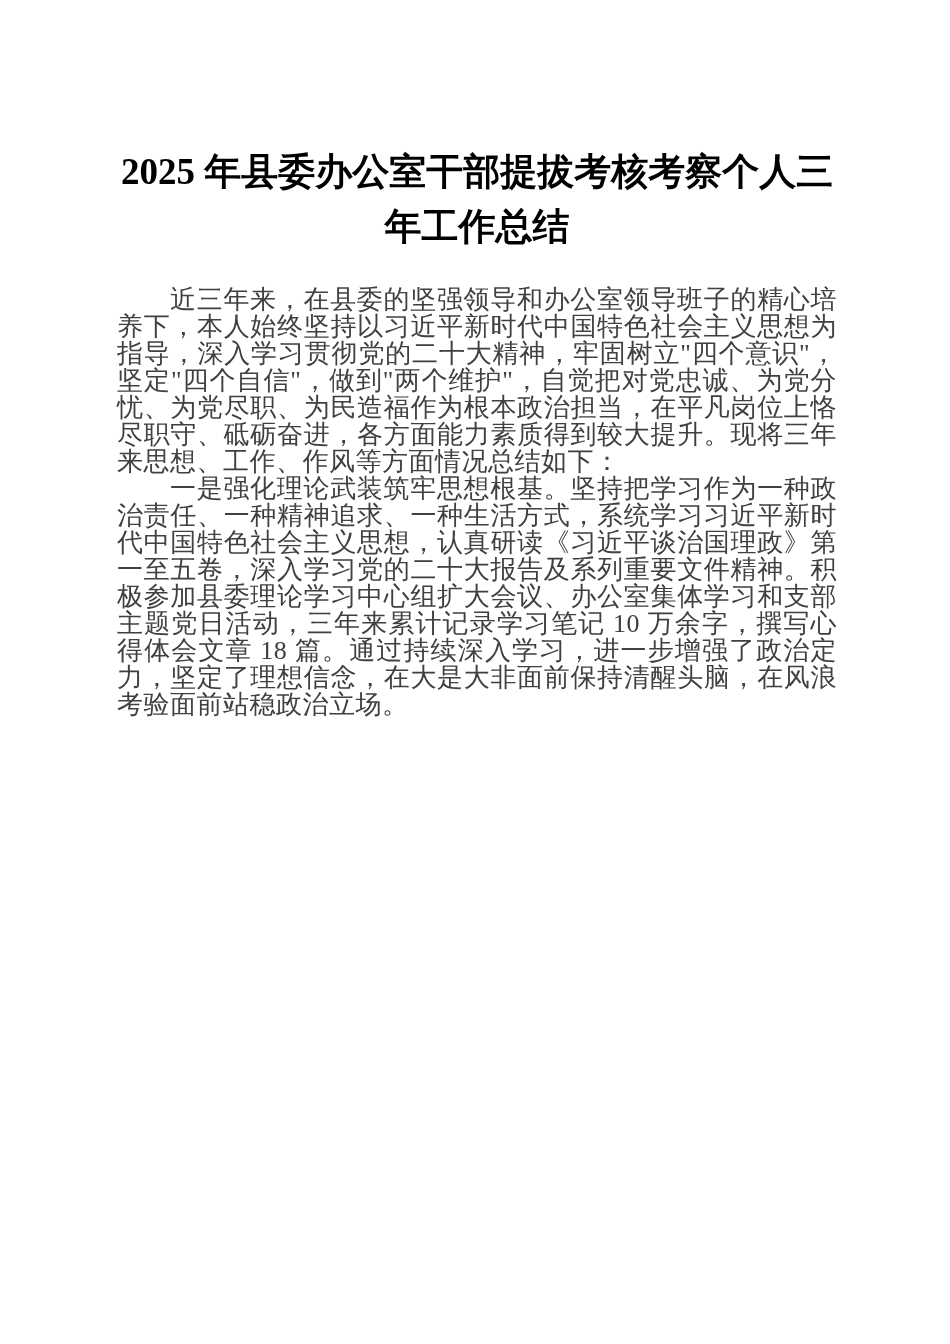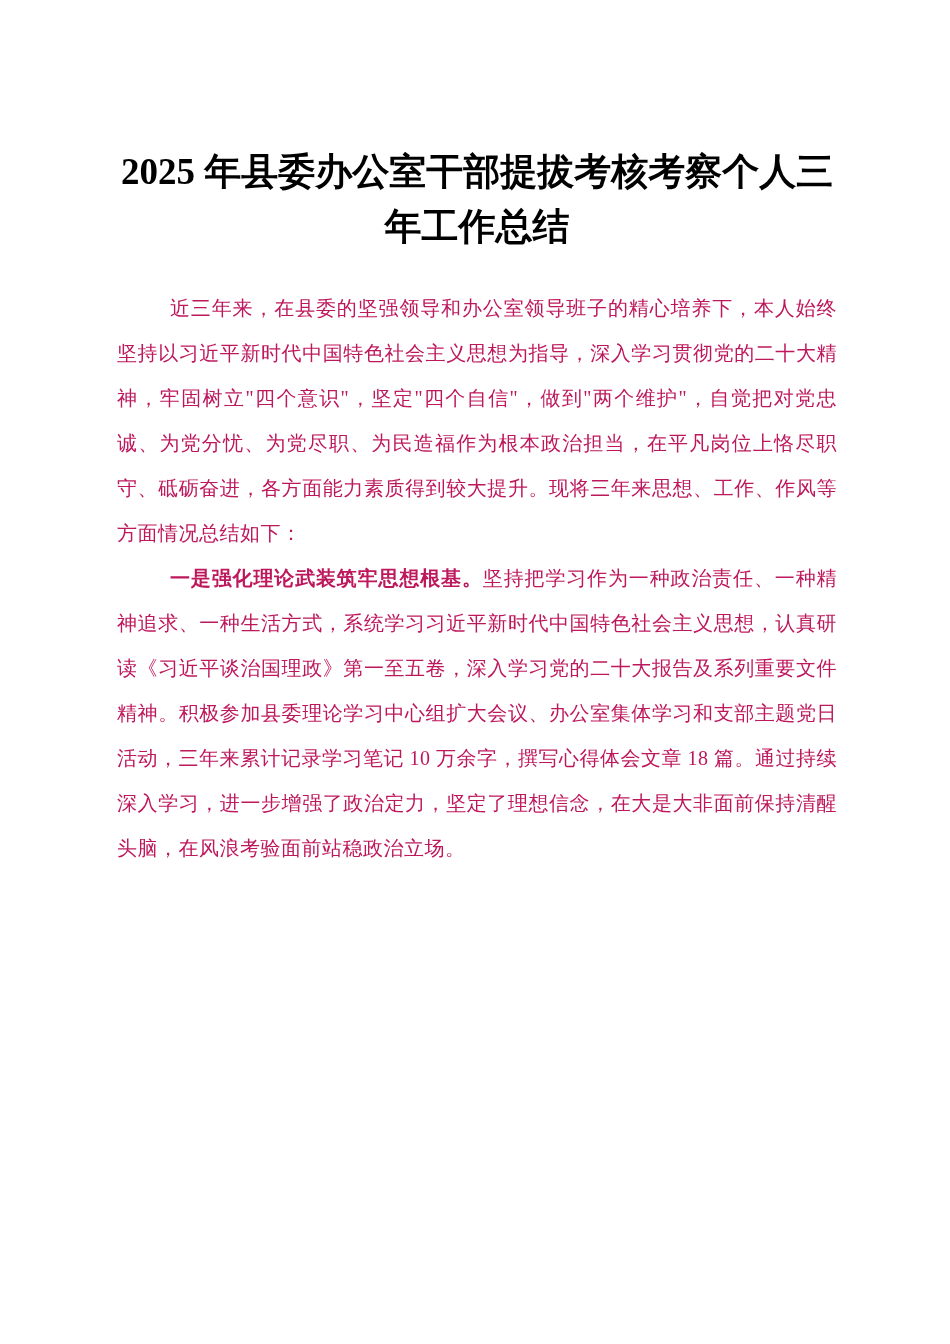--- a/index.html
+++ b/index.html
@@ -24,40 +24,40 @@
     font-weight: bold;
     font-size: 37px;
     line-height: 55px;
     text-align: center;
     color: #000000;
   }
   .body-para {
     margin: 0;
     font-family: "Liberation Serif", "DejaVu Serif", serif;
     font-weight: normal;
-    font-size: 20px;
-    line-height: 45px;
+    font-size: 26px;
+    line-height: 27px;
     letter-spacing: 0.5px;
     text-align: justify;
     text-indent: 53px;
-    color: #be185d;
+    color: #404040;
   }
   .section-heading {
     margin: 0;
     font-family: "Liberation Sans", "DejaVu Sans", sans-serif;
     font-weight: bold;
     font-size: 26px;
     line-height: 45px;
     letter-spacing: 0.5px;
     text-align: justify;
     text-indent: 53px;
     color: #000000;
   }
   .para-lead {
-    font-weight: bold;
+    font-weight: normal;
   }
 </style>
 </head>
 <body>
 
 <div class="page">
   <h1 class="doc-title">2025 年县委办公室干部提拔考核考察个人三年工作总结</h1>
 
   <p class="body-para">近三年来，在县委的坚强领导和办公室领导班子的精心培养下，本人始终坚持以习近平新时代中国特色社会主义思想为指导，深入学习贯彻党的二十大精神，牢固树立"四个意识"，坚定"四个自信"，做到"两个维护"，自觉把对党忠诚、为党分忧、为党尽职、为民造福作为根本政治担当，在平凡岗位上恪尽职守、砥砺奋进，各方面能力素质得到较大提升。现将三年来思想、工作、作风等方面情况总结如下：</p>
 

